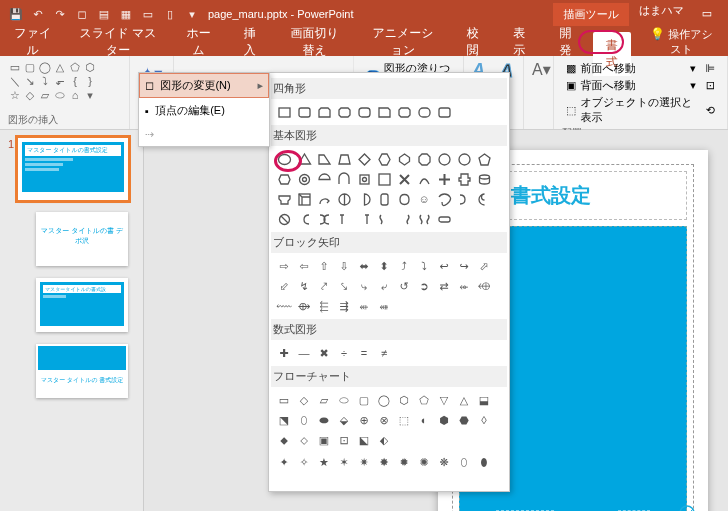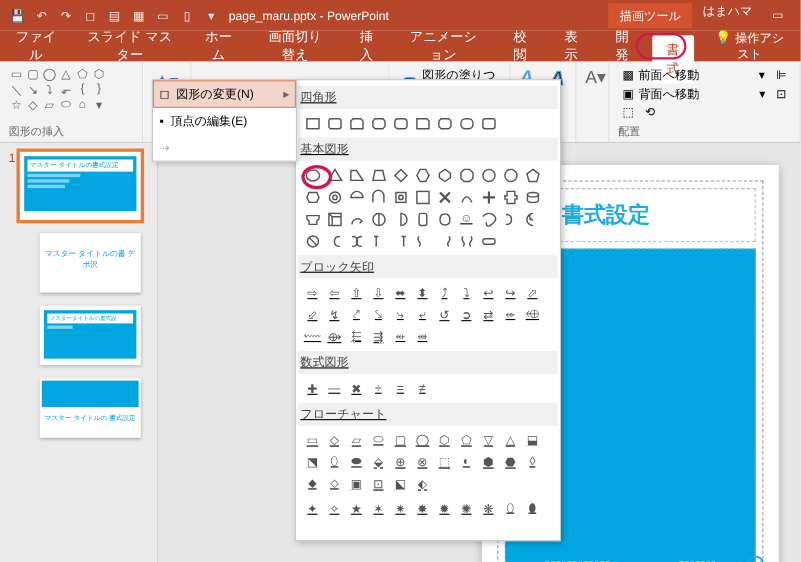--- a/index.html
+++ b/index.html
@@ -36,21 +36,21 @@
 .slide-blue{background:#00a6e0;margin:6px;height:310px;border:1px dashed #7aa;position:relative;}
 .footer-row{position:absolute;bottom:4px;left:4px;right:4px;display:flex;justify-content:space-around;color:#fff;font-size:8px;}
 .footer-ph{border:1px dashed rgba(255,255,255,.5);padding:2px 8px;}
 .handle-grp{position:absolute;right:-14px;bottom:20px;}
 .context-menu{position:absolute;left:138px;top:72px;width:132px;background:#fff;border:1px solid #c6c6c6;box-shadow:2px 2px 5px rgba(0,0,0,.2);z-index:10;}
 .cm-item{display:flex;align-items:center;padding:5px 6px;gap:6px;font-size:11px;}
 .cm-item.hover{background:#f2d5c9;border:1px solid #e08060;padding:4px 5px;}
 .cm-item.disabled{color:#aaa;}
 .cm-arrow{margin-left:auto;color:#666;}
 .shape-gallery{position:absolute;left:268px;top:72px;width:242px;height:420px;background:#fff;border:1px solid #c6c6c6;box-shadow:2px 2px 6px rgba(0,0,0,.25);z-index:9;overflow:hidden;}
-.gal-sec{padding:3px 6px 0;text-decoration:underline;}
+.gal-sec{padding:3px 6px 0;}
 .gal-hdr{font-size:11px;color:#444;padding:3px 2px;background:#f0f0f0;margin:2px -4px;}
 .gal-grid{display:flex;flex-wrap:wrap;gap:2px;padding:2px 0;}
 .gs{width:18px;height:18px;display:flex;align-items:center;justify-content:center;color:#555;}
 .gs svg{width:15px;height:15px;stroke:#555;fill:none;stroke-width:1.3;}
 .ellipse-hl{position:absolute;left:274px;top:150px;width:28px;height:22px;border:3px solid #d4145a;border-radius:50%;z-index:11;pointer-events:none;}
 .format-hl{position:absolute;left:578px;top:30px;width:46px;height:24px;border:2px solid #d4145a;border-radius:14px;z-index:20;pointer-events:none;}
 .wa{color:#5ba5d8;font-size:18px;font-weight:bold;font-style:italic;}
 .wa-o{color:#333;-webkit-text-stroke:1px #5ba5d8;}
 </style>
 </head>
@@ -75,22 +75,22 @@
     <span class="ctx-tab">描画ツール</span>
     <span>はまハマ</span>
     <span class="win-btn">▭</span>
   </div>
 </div>
 
 <div class="ribbon-tabs">
   <span class="rtab">ファイル</span>
   <span class="rtab">スライド マスター</span>
   <span class="rtab">ホーム</span>
+  <span class="rtab">挿入</span>
   <span class="rtab">画面切り替え</span>
-  <span class="rtab">挿入</span>
   <span class="rtab">アニメーション</span>
   <span class="rtab">校閲</span>
   <span class="rtab">表示</span>
   <span class="rtab">開発</span>
   <span class="rtab active">書式</span>
   <span class="rtab">💡 <span>操作アシスト</span></span>
 </div>
 <div class="format-hl"></div>
 
 <div class="ribbon">
@@ -149,20 +149,21 @@
         <span style="margin-left:6px">⊫</span>
       </div>
     <div class="btn-item">
         <span>▣</span>
         <span>背面へ移動</span>
         <span style="margin-left:auto">▾</span>
         <span style="margin-left:6px">⊡</span>
       </div>
     <div class="btn-item">
         <span>⬚</span>
+        <span>オブジェクトの選択と表示</span>
         <span style="margin-left:6px">⟲</span>
       </div>
     <div class="grp-lbl">配置</div>
   </div>
 </div>
 
 <div class="context-menu">
   <div class="cm-item hover">
     <span>◻</span>
     <span>図形の変更(N)</span>

